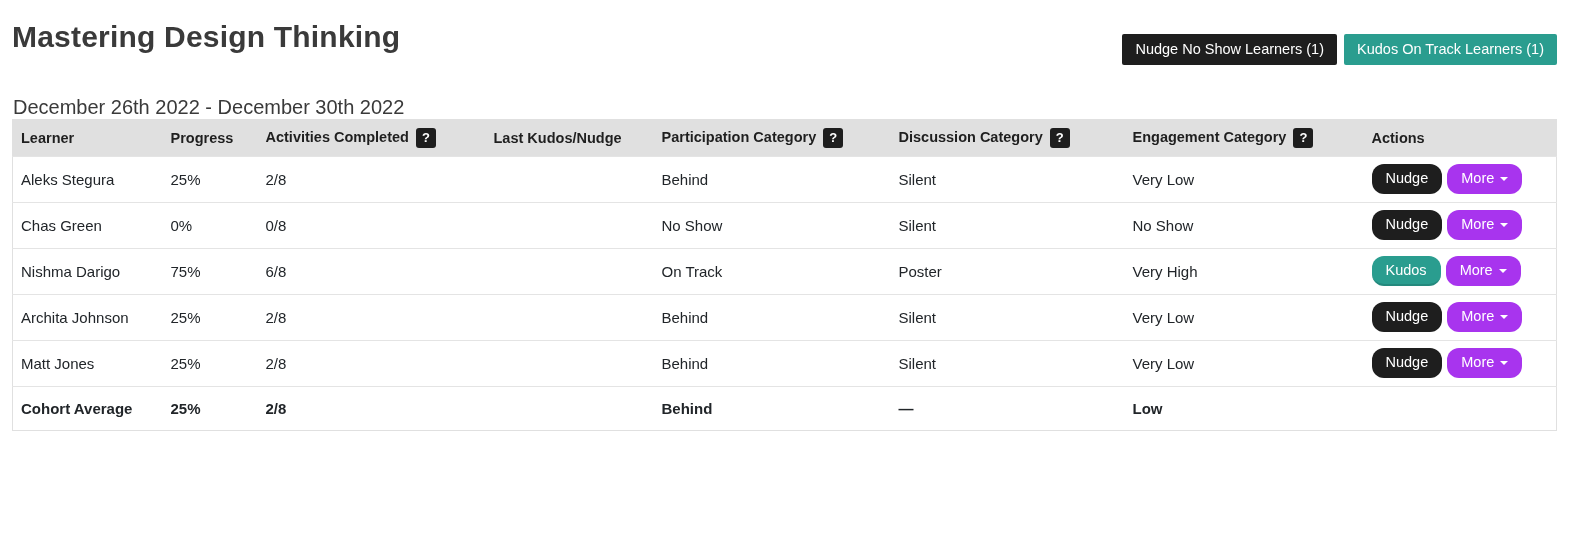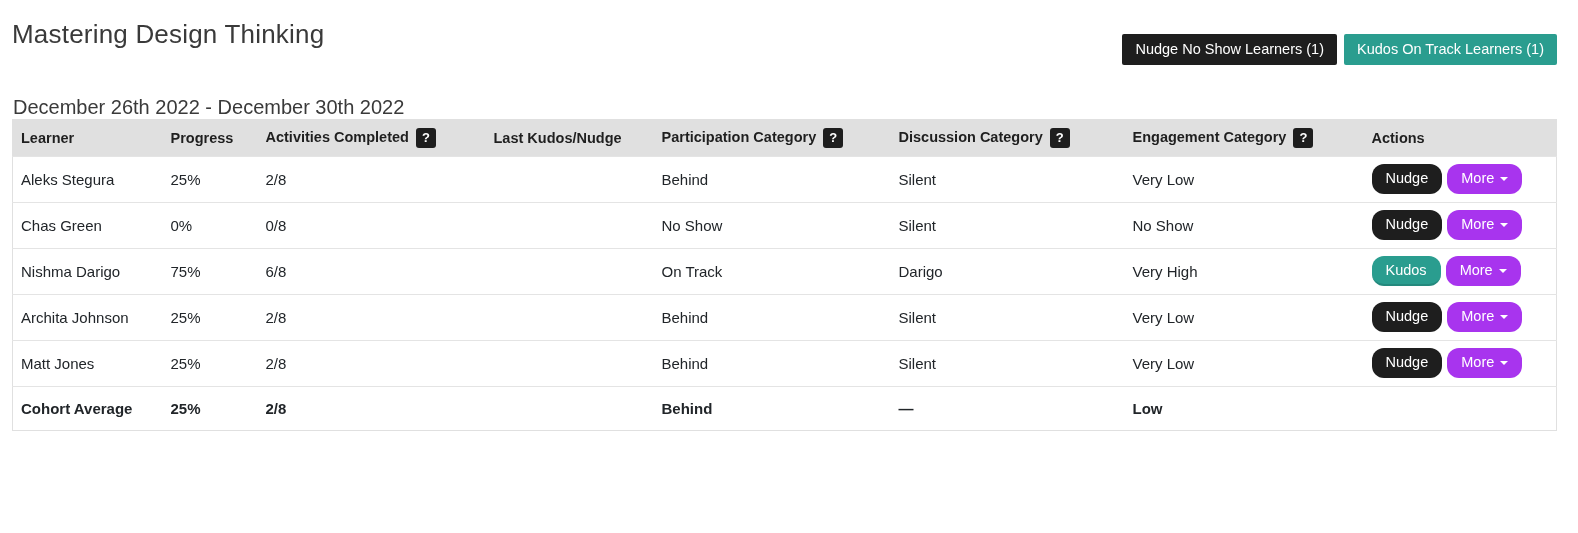--- a/index.html
+++ b/index.html
@@ -7,21 +7,21 @@
   body {
     font-family: "Liberation Sans", sans-serif;
     color: #212529;
     width: 1578px;
   }
   .container { padding: 20px 21px 0 12px; }
 
   
   .topbar { display: flex; justify-content: space-between; align-items: flex-start; }
   .page-title {
-    font-size: 26px; font-weight: 400; color: #3a3a3a;
+    font-size: 30px; font-weight: 700; color: #3a3a3a;
     margin: 0; line-height: 1.15; letter-spacing: 0.2px;
   }
   .top-actions { display: flex; gap: 7px; margin-top: 14px; }
   .hbtn {
     border: none; color: #ffffff; font-family: inherit;
     font-size: 14.5px; padding: 8px 13px; border-radius: 2px;
     cursor: pointer; white-space: nowrap; line-height: 1;
   }
   .hbtn-dark { background: #1e1e1e; }
   .hbtn-teal { background: #2a9d8f; }
@@ -134,21 +134,21 @@
           <button class="btn btn-action" data-variant="nudge">Nudge</button><button class="btn btn-more"><span>More</span><span class="caret"></span></button>
         </td>
       </tr>
 
       <tr>
         <td>Nishma Darigo</td>
         <td>75%</td>
         <td>6/8</td>
         <td></td>
         <td>On Track</td>
-        <td>Darigo</td>
+        <td>Poster</td>
         <td>Very High</td>
         <td>
           <button class="btn btn-action" data-variant="kudos">Kudos</button><button class="btn btn-more"><span>More</span><span class="caret"></span></button>
         </td>
       </tr>
 
 
       <tr>
         <td>Archita Johnson</td>
         <td>25%</td>

